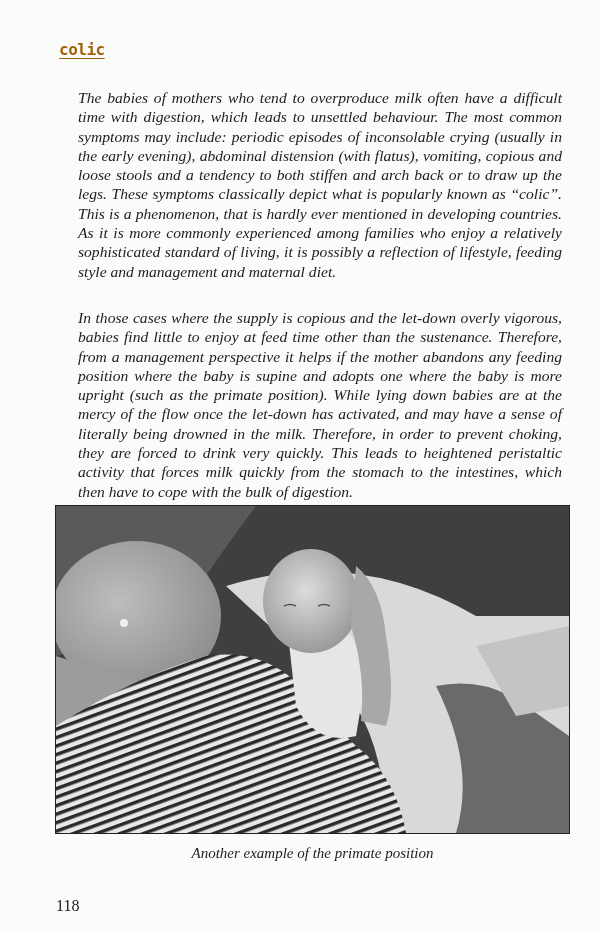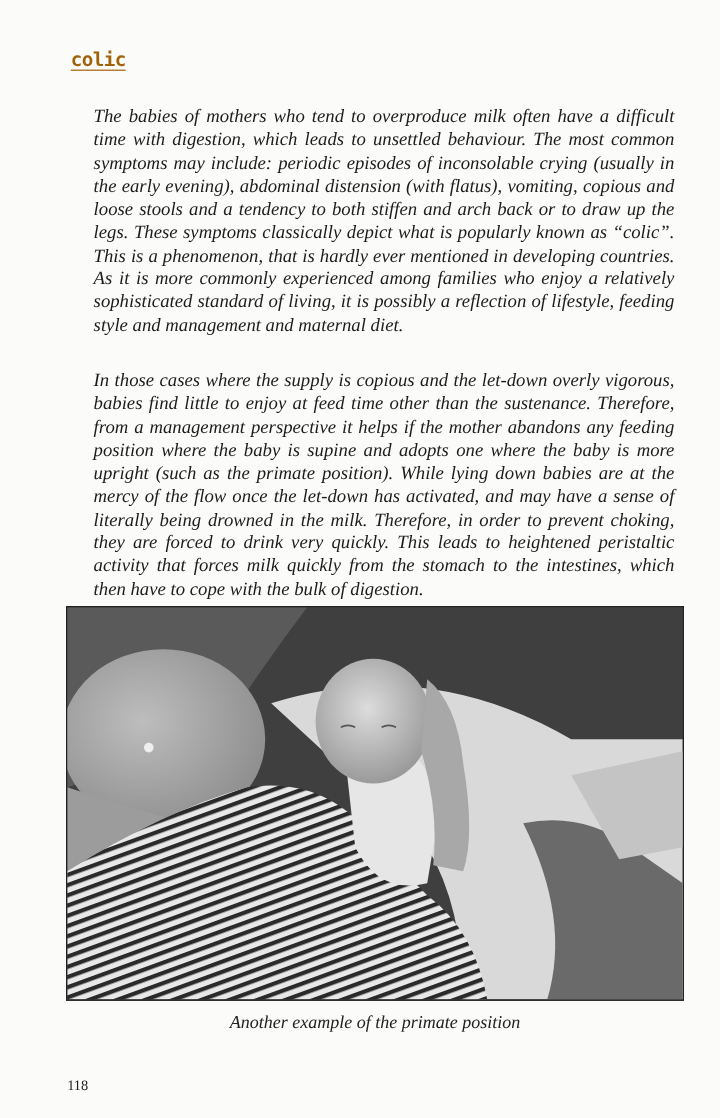--- a/index.html
+++ b/index.html
@@ -29,21 +29,21 @@
     position: absolute; left: 55px; top: 505px; width: 513px; height: 327px;
     border: 1px solid #222; overflow: hidden; background: #3d3d3d;
   }
   .figure svg { width: 100%; height: 100%; display: block; }
   .caption {
     position: absolute; left: 55px; width: 515px; top: 845px;
     text-align: center; font-style: italic; font-size: 15px; color: #222;
   }
   .page-num {
     position: absolute; left: 56px; top: 897px;
-    font-size: 12px; color: #1c1c1c;
+    font-size: 16px; color: #1c1c1c;
   }
 </style>
 </head>
 <body>
 
 <div class="heading">colic</div>
 
 <p id="p1" class="para">The babies of mothers who tend to overproduce milk often have a difficult time with digestion, which leads to unsettled behaviour. The most common symptoms may include: periodic episodes of inconsolable crying (usually in the early evening), abdominal distension (with flatus), vomiting, copious and loose stools and a tendency to both stiffen and arch back or to draw up the legs. These symptoms classically depict what is popularly known as “colic”. This is a phenomenon, that is hardly ever mentioned in developing countries. As it is more commonly experienced among families who enjoy a relatively sophisticated standard of living, it is possibly a reflection of lifestyle, feeding style and management and maternal diet.</p>
 <p id="p2" class="para">In those cases where the supply is copious and the let-down overly vigorous, babies find little to enjoy at feed time other than the sustenance. Therefore, from a management perspective it helps if the mother abandons any feeding position where the baby is supine and adopts one where the baby is more upright (such as the primate position). While lying down babies are at the mercy of the flow once the let-down has activated, and may have a sense of literally being drowned in the milk. Therefore, in order to prevent choking, they are forced to drink very quickly. This leads to heightened peristaltic activity that forces milk quickly from the stomach to the intestines, which then have to cope with the bulk of digestion.</p>
 

